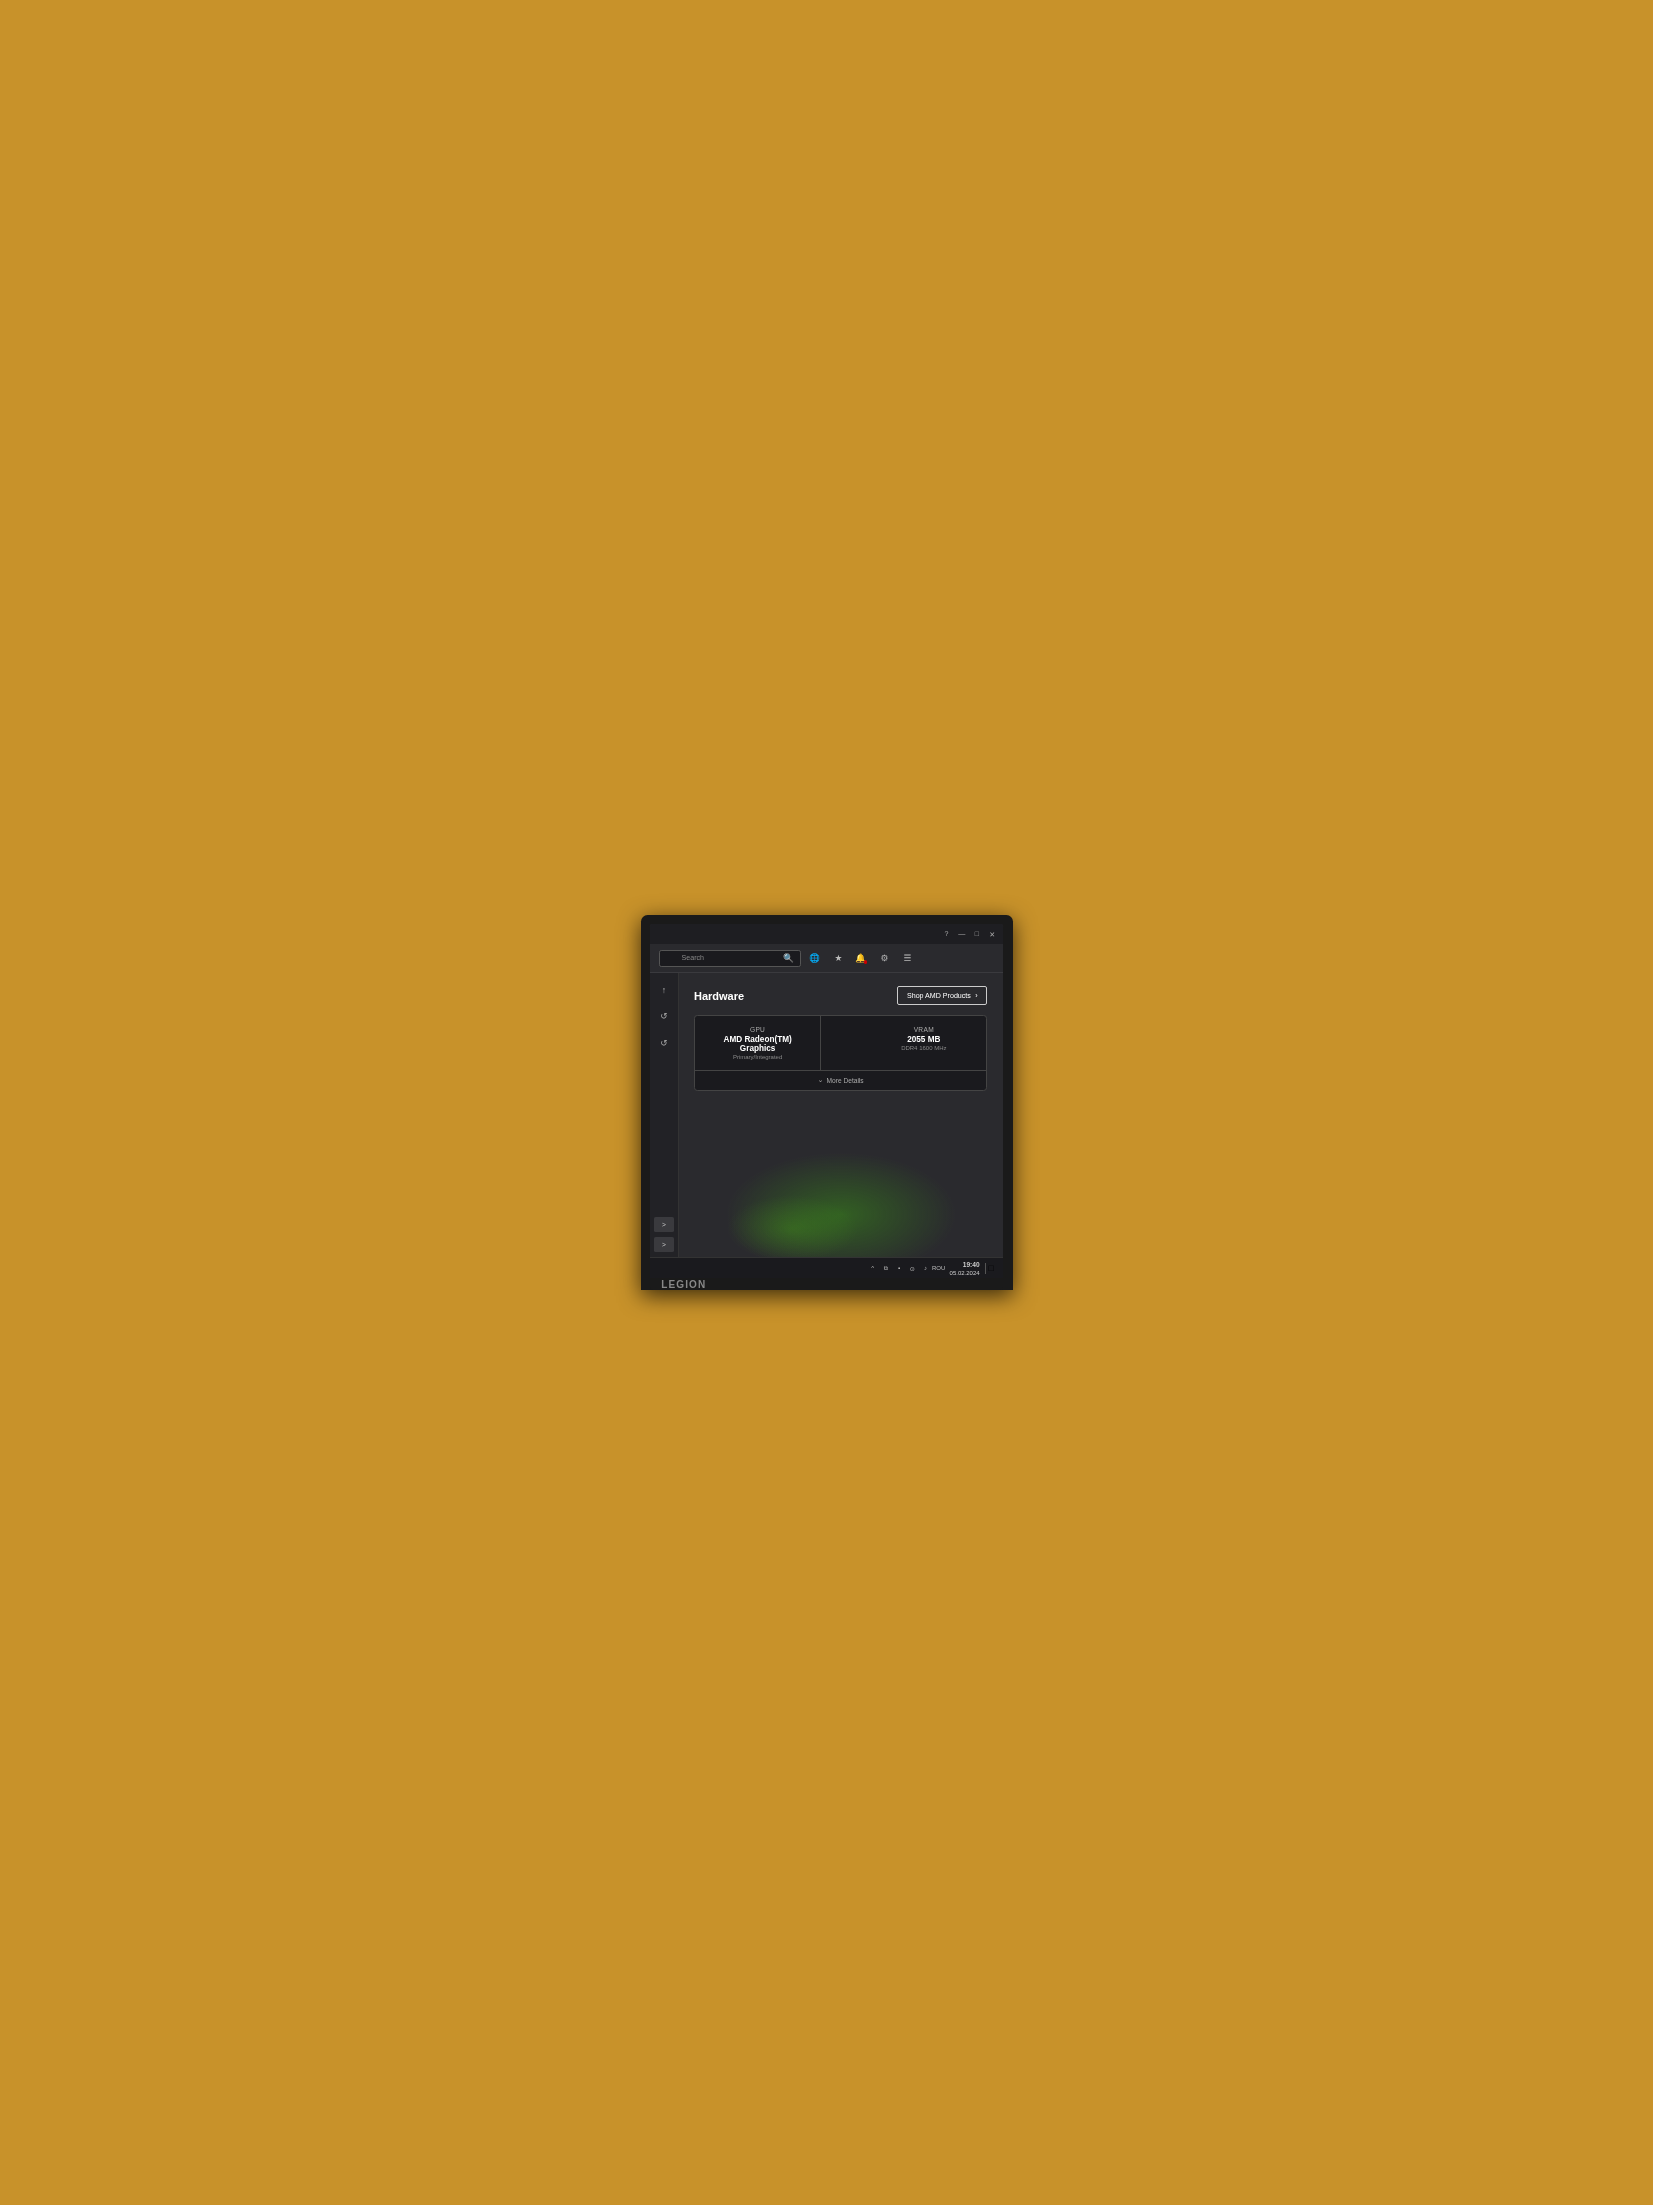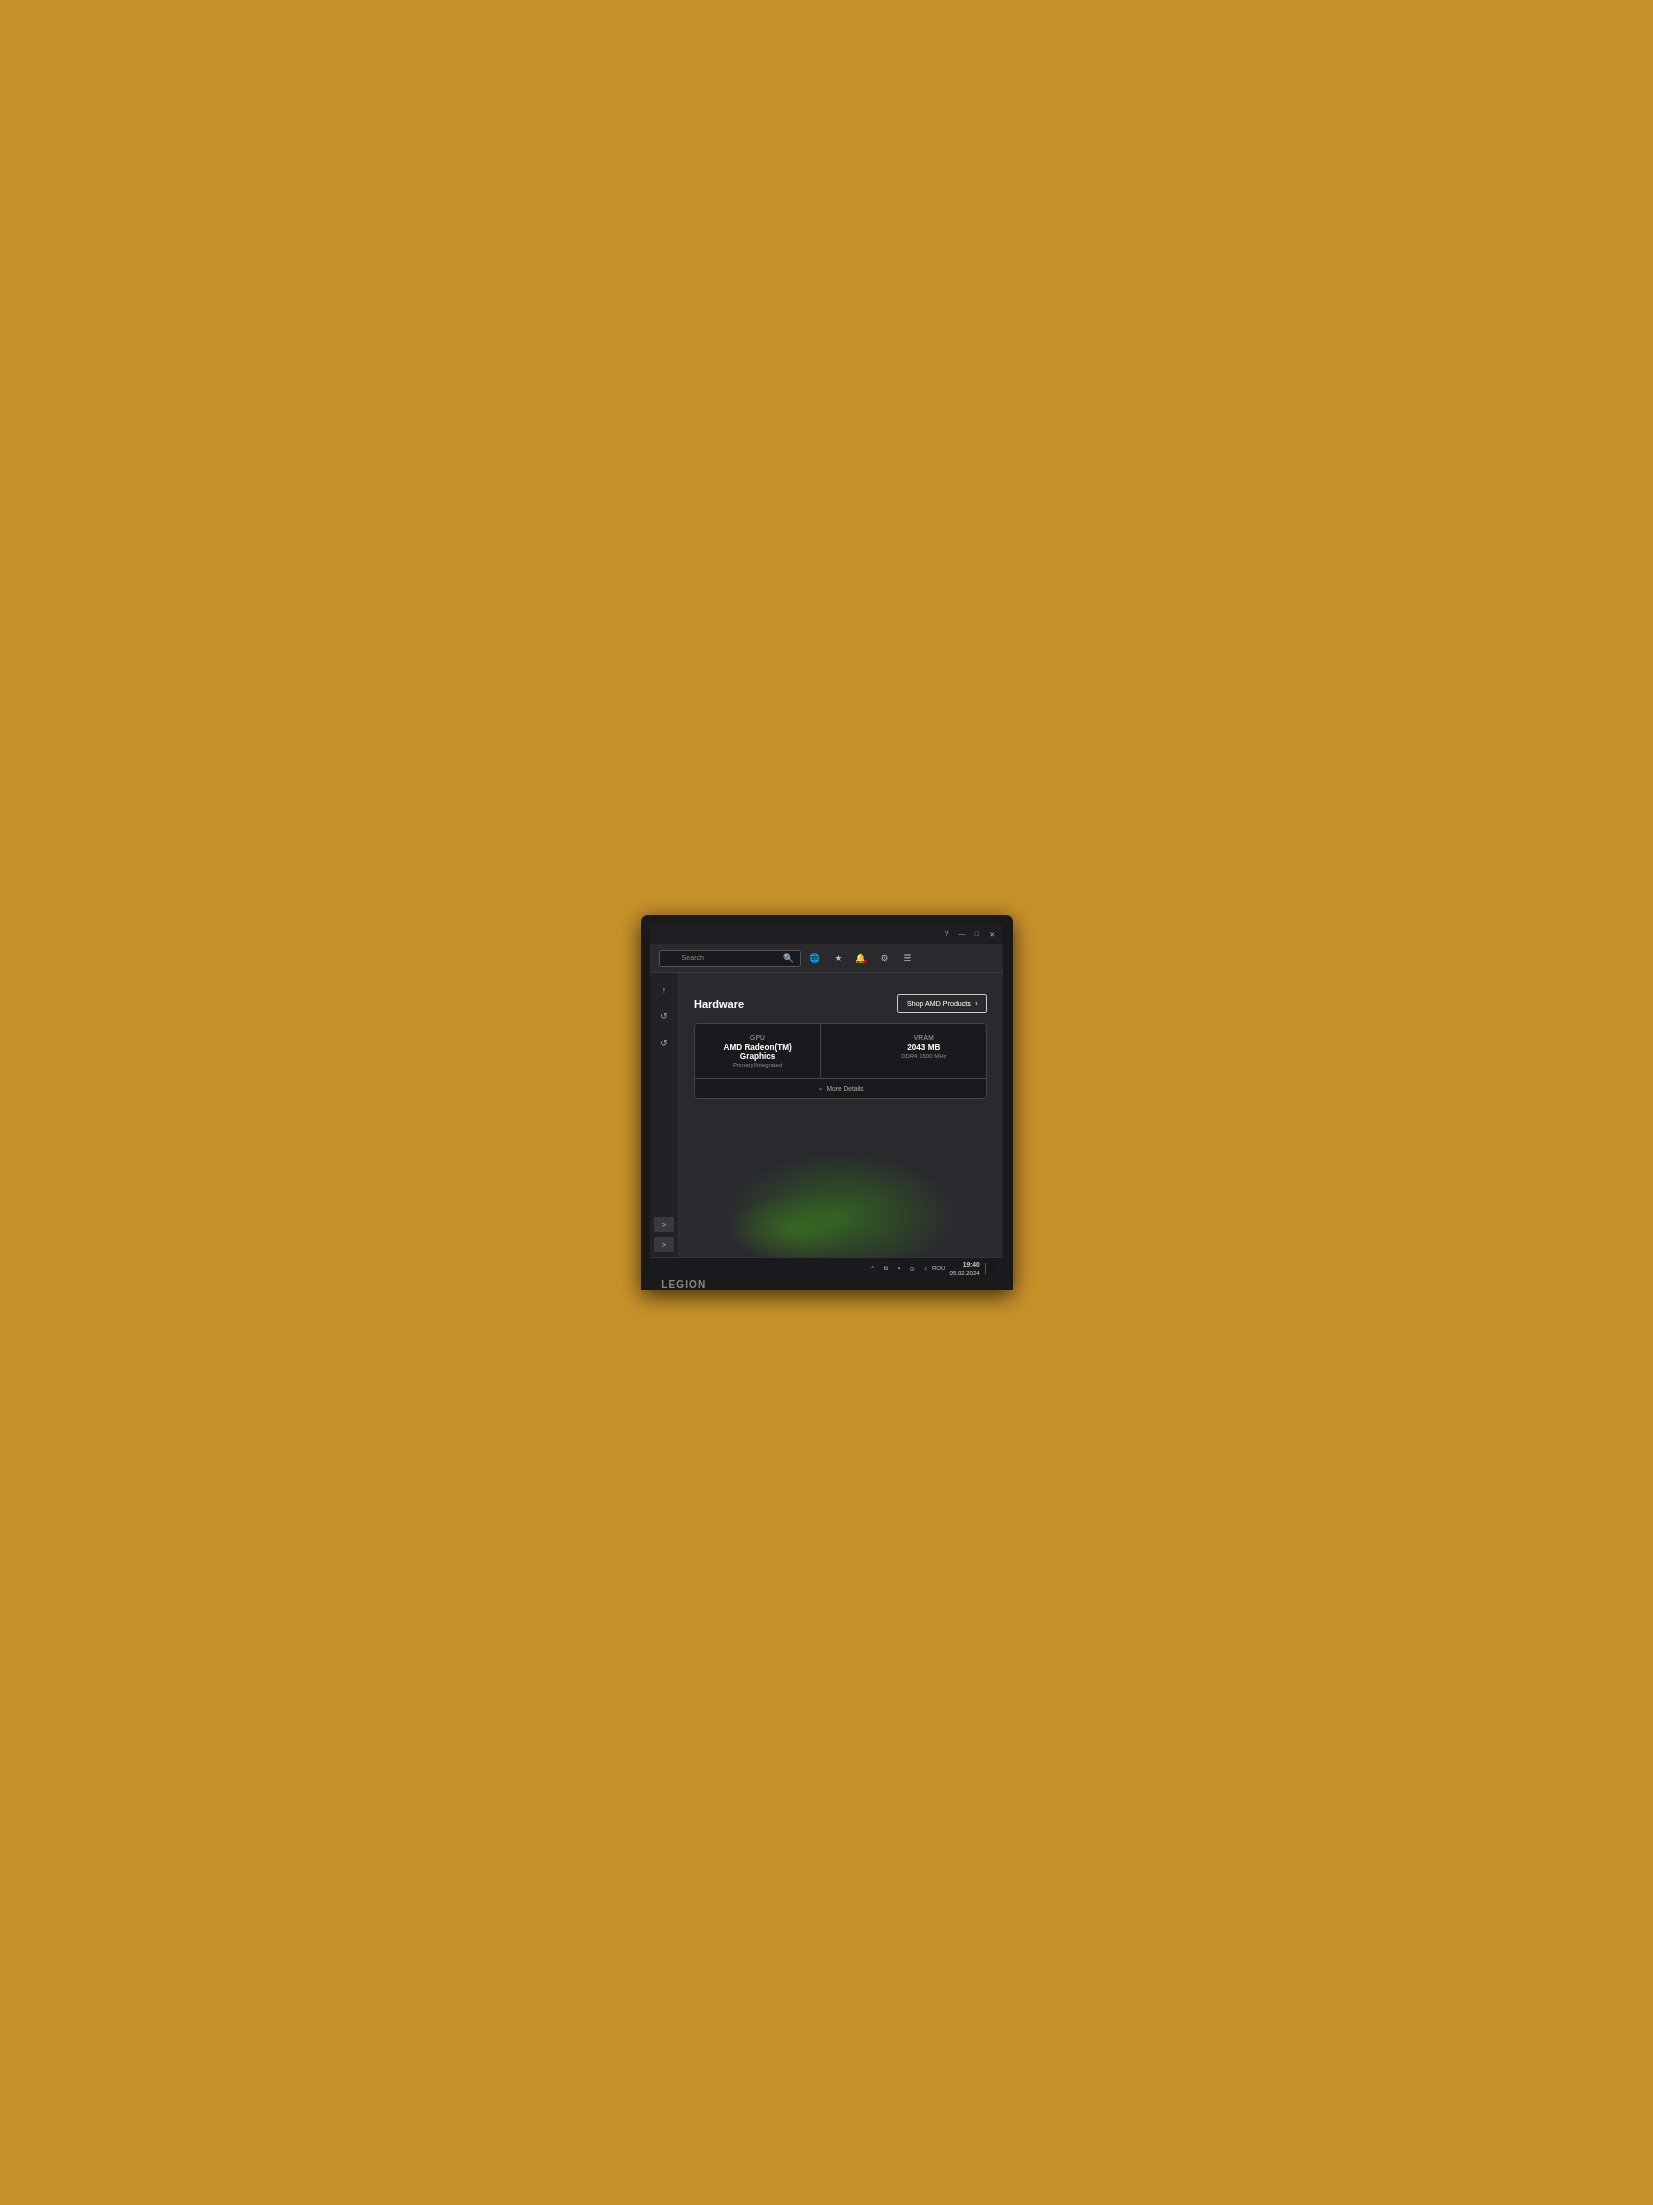--- a/index.html
+++ b/index.html
@@ -158,21 +158,20 @@
       overflow-y: auto;
       background: #2a2a2e;
     }
 
     
     .main-content {
       background:
         radial-gradient(ellipse 164px 88px at 50% 85%, rgba(60, 160, 20, 0.45) 0%, transparent 70%),
         radial-gradient(ellipse 109px 55px at 35% 90%, rgba(80, 180, 20, 0.3) 0%, transparent 60%),
         #2a2a2e;
-      margin-top: 8px;
     }
 
     .hardware-header {
       display: flex;
       align-items: center;
       justify-content: space-between;
       margin-bottom: 9.8px;
     }
 
     .hardware-title {
@@ -375,21 +374,21 @@
 
         <div class="hardware-card">
           <div class="card-row">
             <div class="card-cell">
               <div class="card-label">GPU</div>
               <div class="card-value">AMD Radeon(TM) Graphics</div>
               <div class="card-sub">Primary/Integrated</div>
             </div>
             <div class="card-cell">
               <div class="card-label">VRAM</div>
-              <div class="card-value">2043 MB</div>
+              <div class="card-value">2055 MB</div>
               <div class="card-sub">DDR4 1600 MHz</div>
             </div>
           </div>
           <div class="more-details-row">
             <span>⌄</span>
             <span>More Details</span>
           </div>
         </div>
 
 

